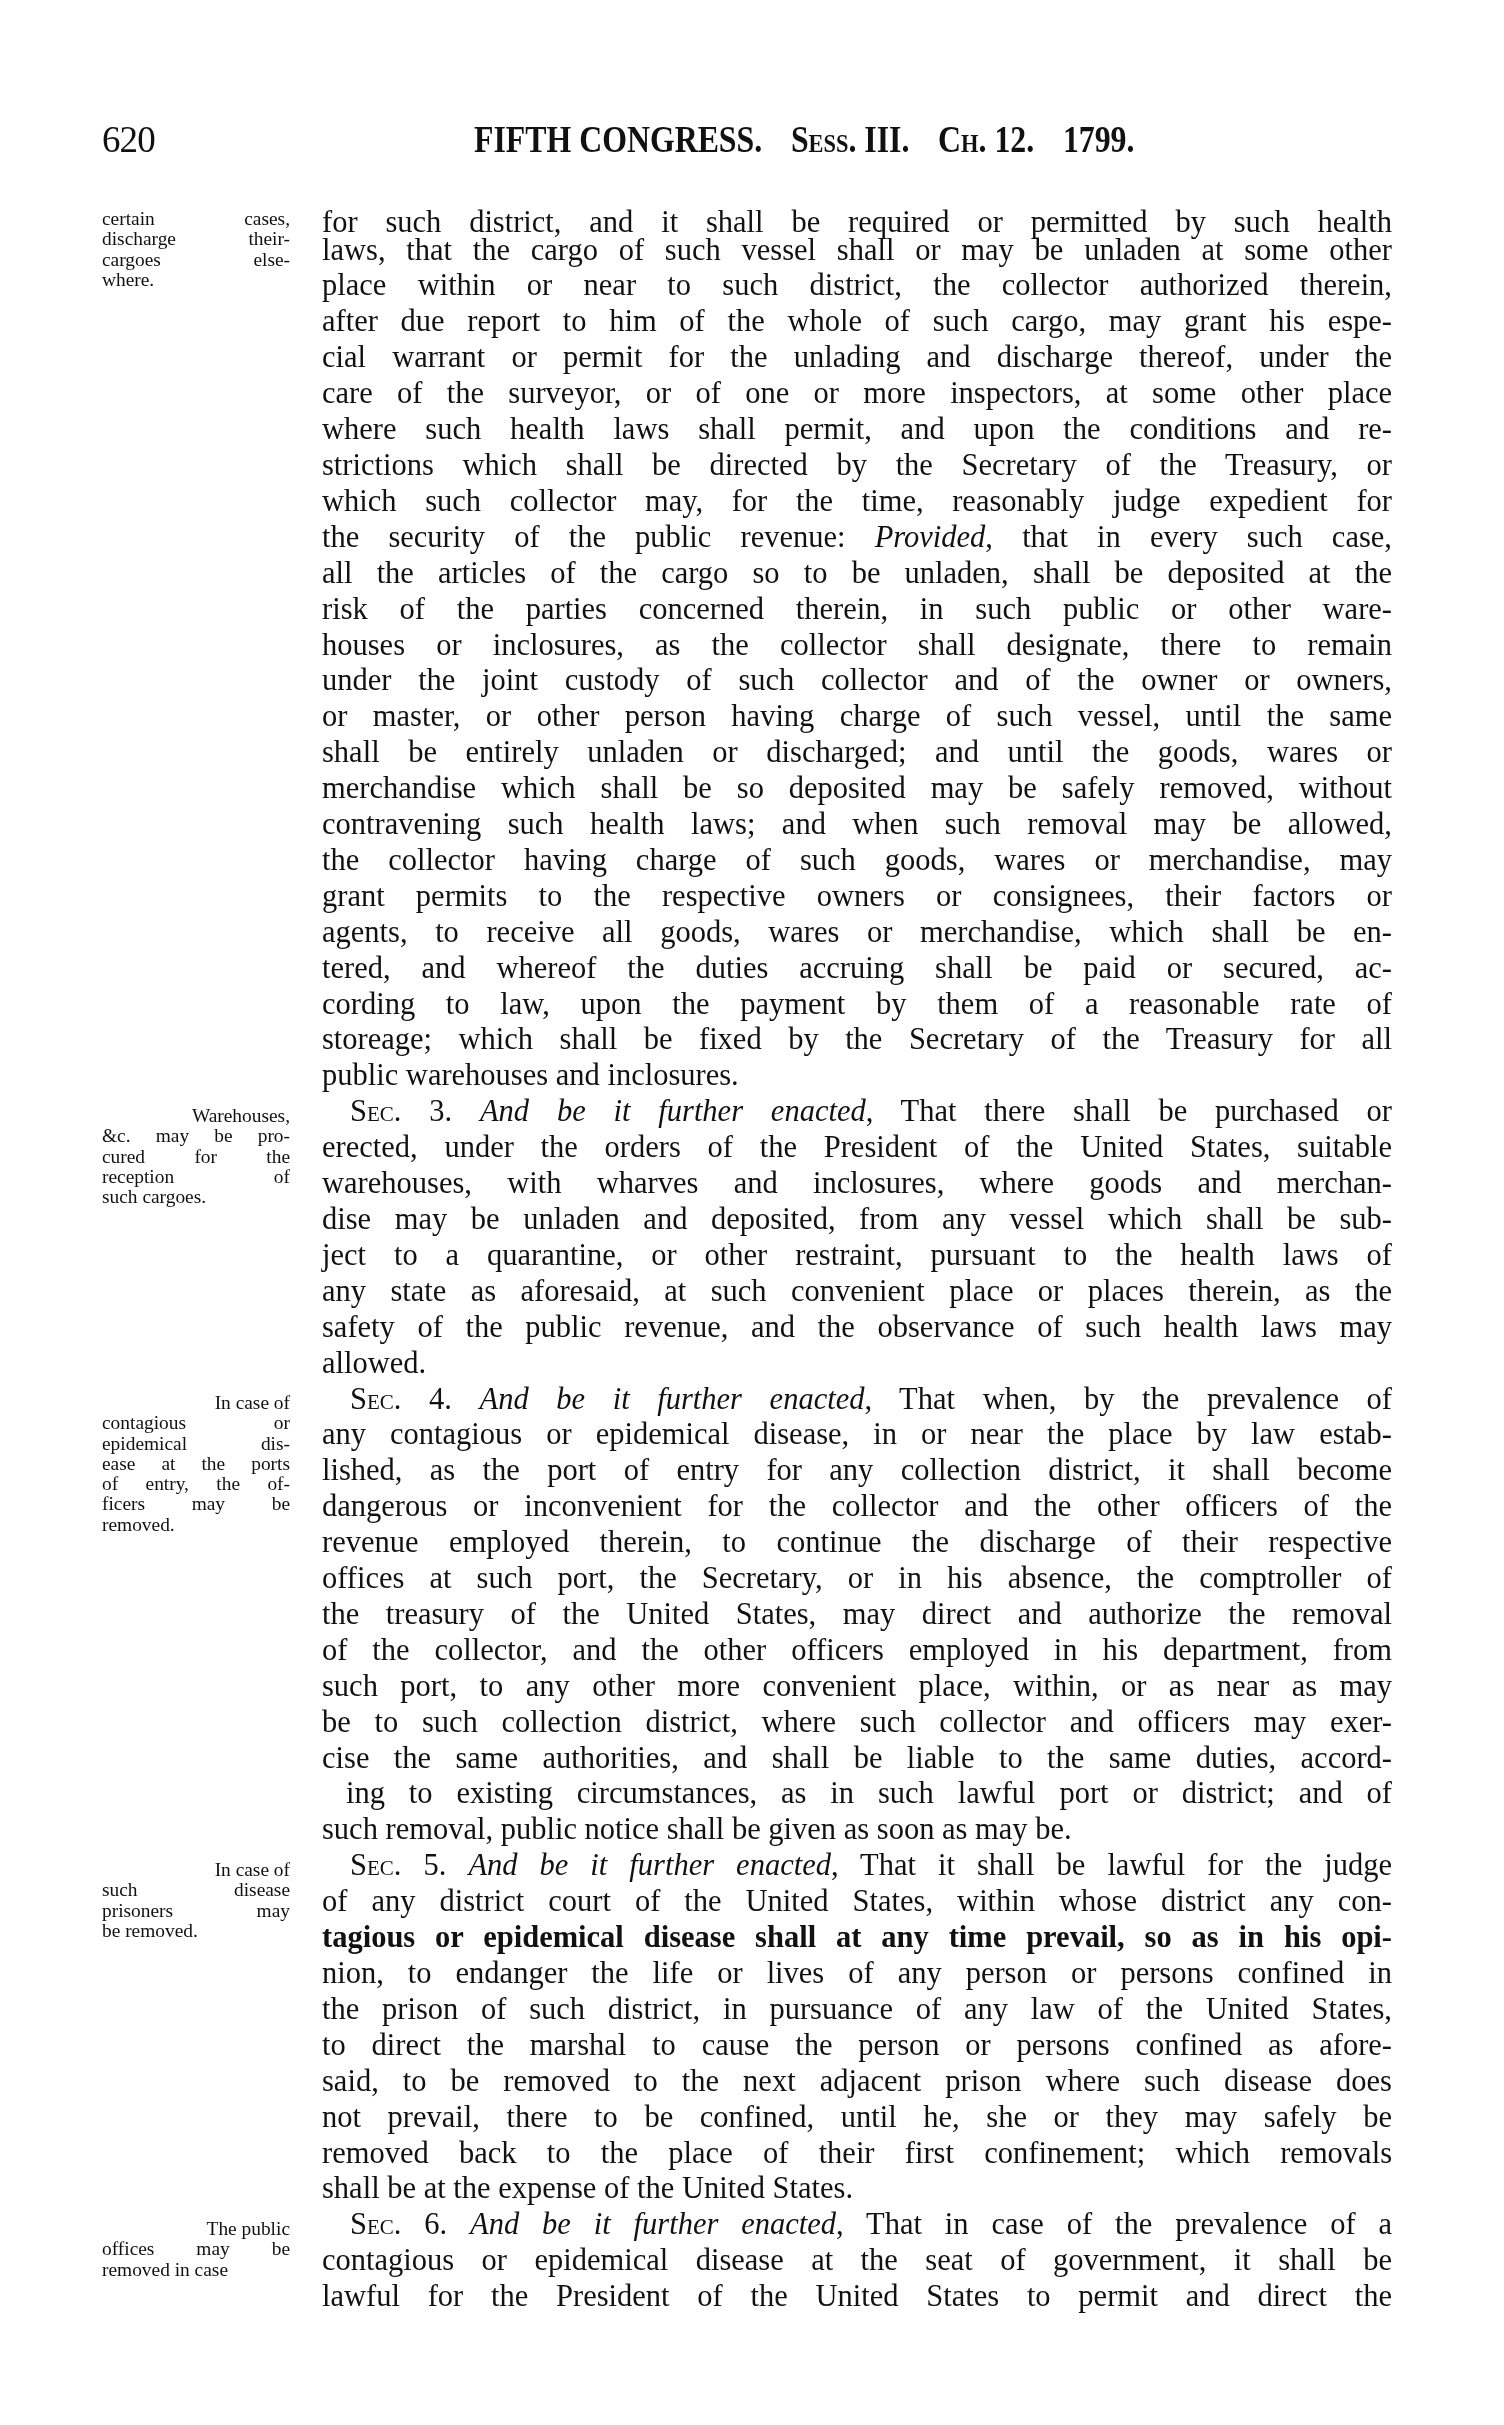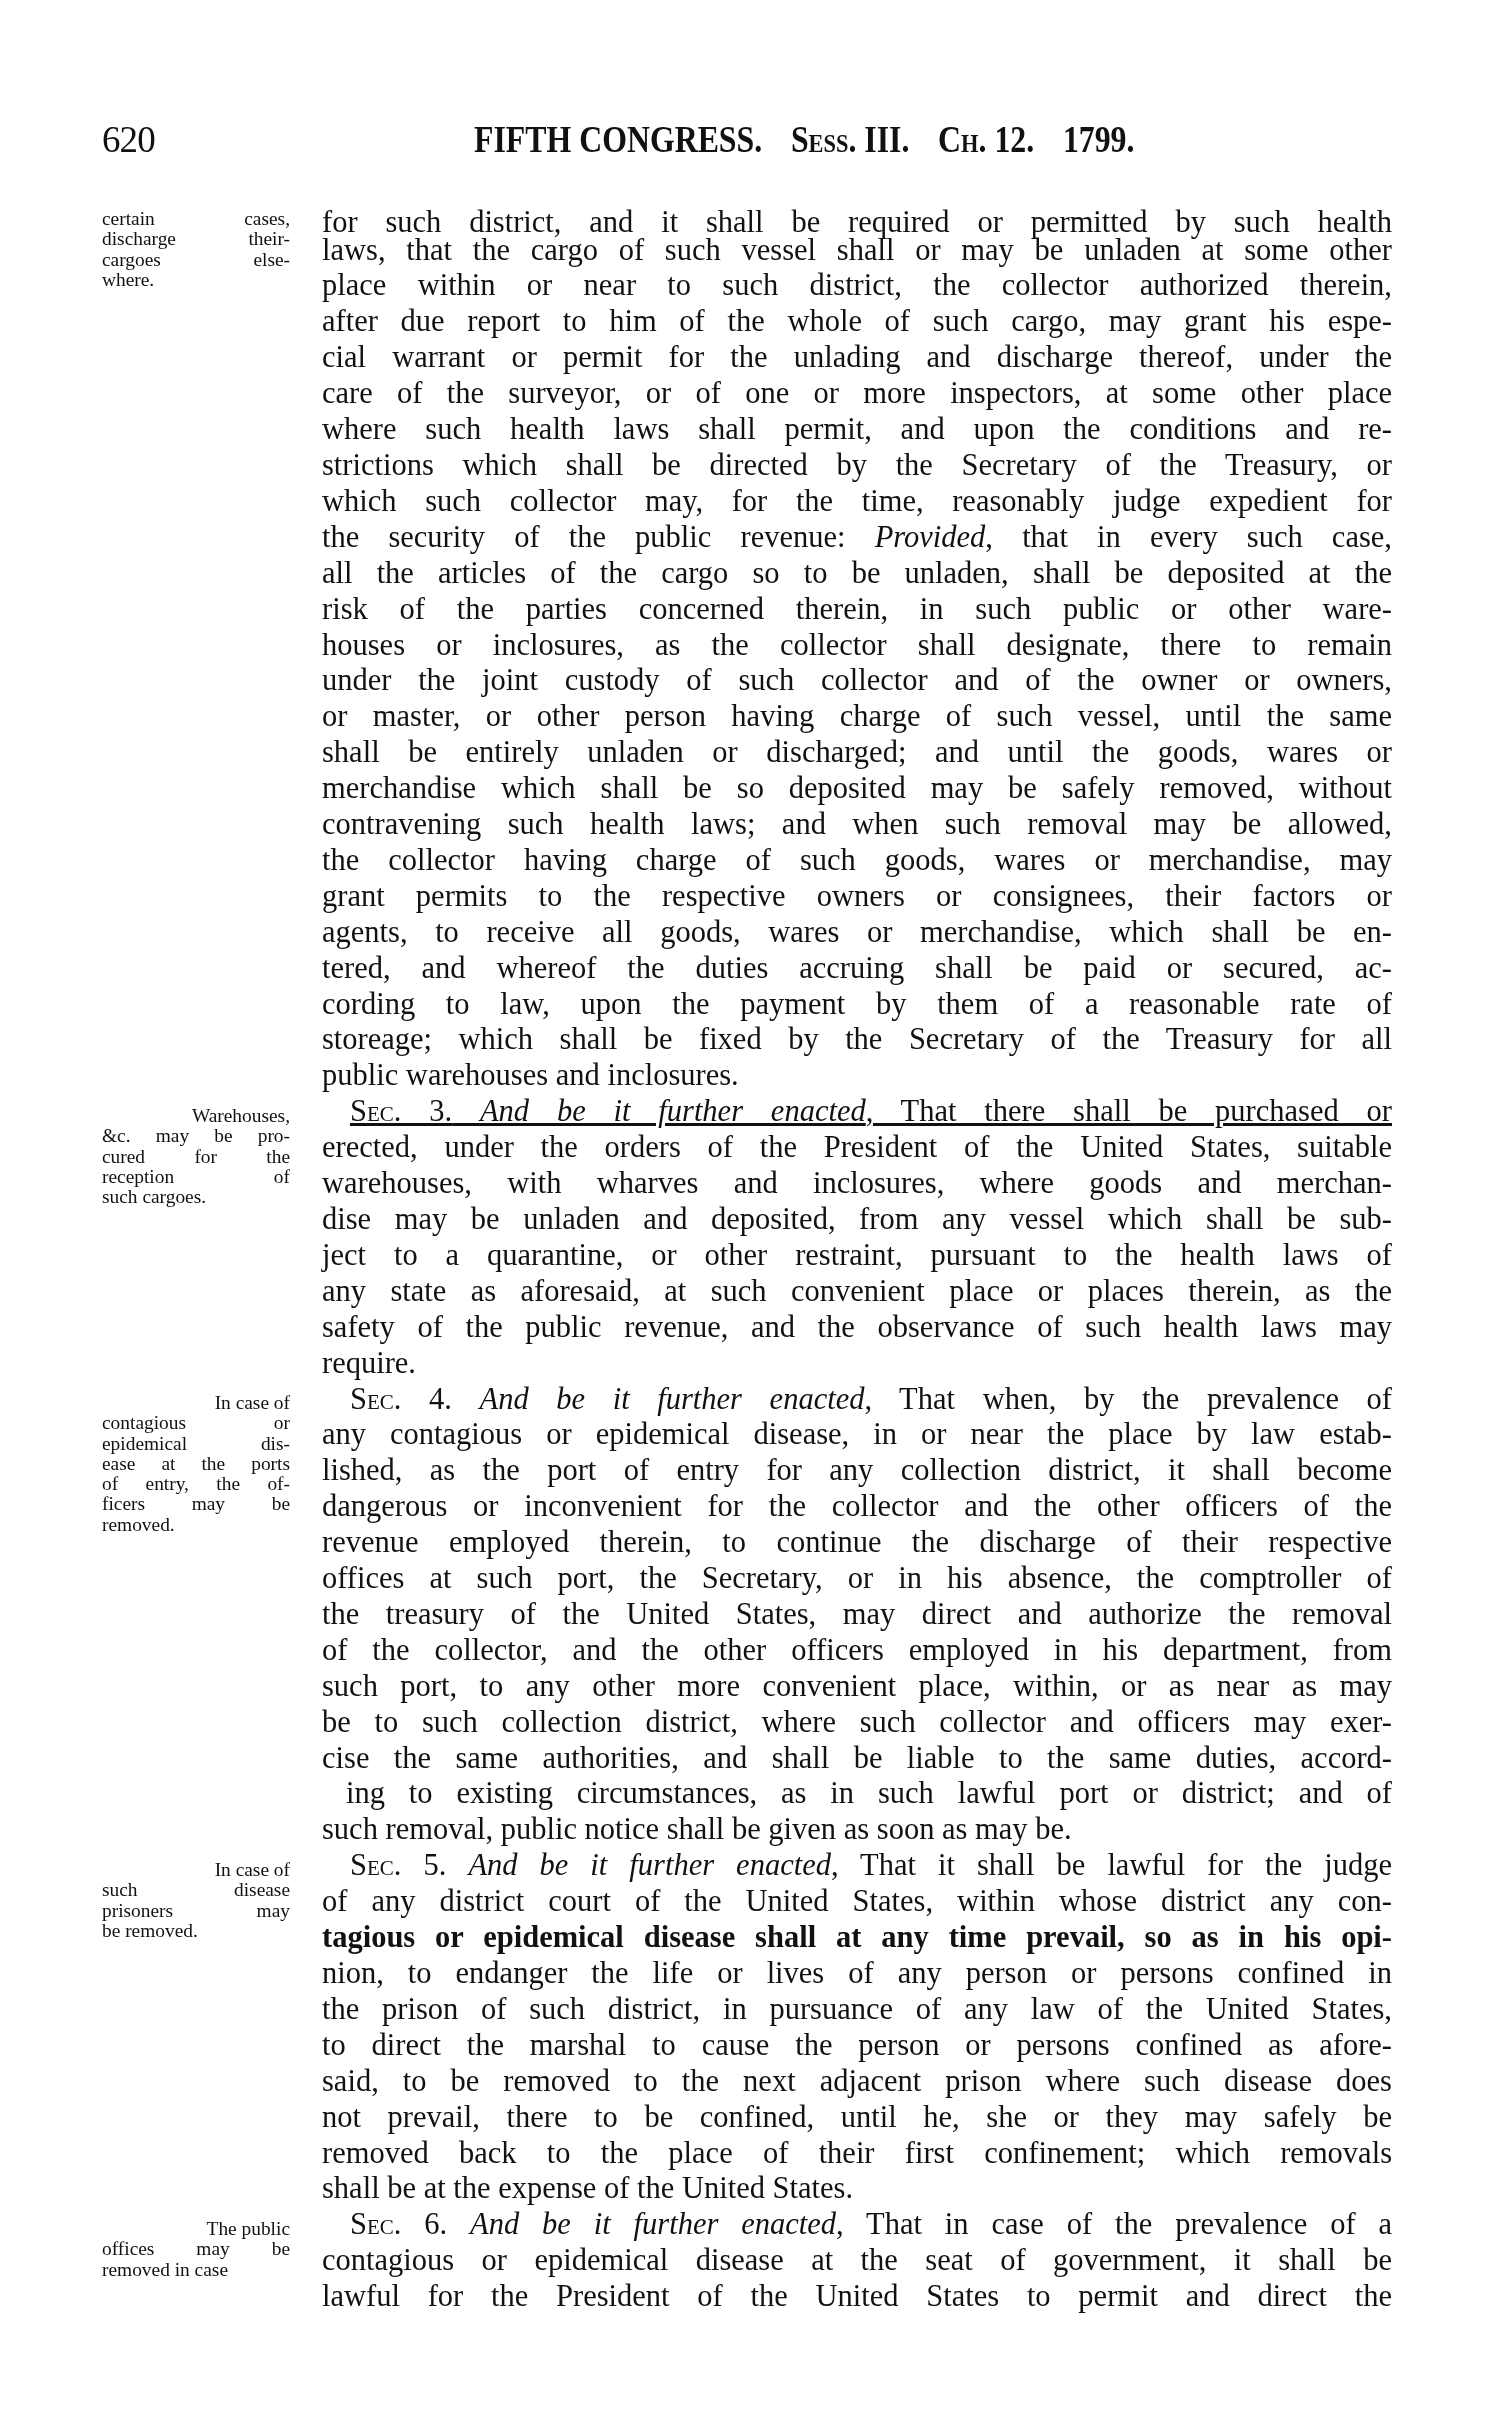--- a/index.html
+++ b/index.html
@@ -139,42 +139,42 @@
       <div class="line" style="top: 986px;">
         <span class="in" style="text-align-last: justify;">cording to law, upon the payment by them of a reasonable rate of</span>
       </div>
       <div class="line" style="top: 1021px;">
         <span class="in" style="text-align-last: justify;">storeage; which shall be fixed by the Secretary of the Treasury for all</span>
       </div>
       <div class="line last" style="top: 1057px;">
         <span class="in" style="text-align-last: left;">public warehouses and inclosures.</span>
       </div>
       <div class="line indent" style="top: 1093px;">
-        <span class="in" style="text-align-last: justify; text-decoration: underline;"><span class="sc">Sec. 3.</span> <i>And be it further enacted</i>, That there shall be purchased or</span>
+        <span class="in" style="text-align-last: justify;"><span class="sc">Sec. 3.</span> <i>And be it further enacted</i>, That there shall be purchased or</span>
       </div>
       <div class="line" style="top: 1129px;">
         <span class="in" style="text-align-last: justify;">erected, under the orders of the President of the United States, suitable</span>
       </div>
       <div class="line" style="top: 1165px;">
         <span class="in" style="text-align-last: justify;">warehouses, with wharves and inclosures, where goods and merchan-</span>
       </div>
       <div class="line" style="top: 1201px;">
         <span class="in" style="text-align-last: justify;">dise may be unladen and deposited, from any vessel which shall be sub-</span>
       </div>
       <div class="line" style="top: 1237px;">
         <span class="in" style="text-align-last: justify;">ject to a quarantine, or other restraint, pursuant to the health laws of</span>
       </div>
       <div class="line" style="top: 1273px;">
         <span class="in" style="text-align-last: justify;">any state as aforesaid, at such convenient place or places therein, as the</span>
       </div>
       <div class="line" style="top: 1309px;">
         <span class="in" style="text-align-last: justify;">safety of the public revenue, and the observance of such health laws may</span>
       </div>
       <div class="line last" style="top: 1345px;">
-        <span class="in" style="text-align-last: left;">require.</span>
+        <span class="in" style="text-align-last: left;">allowed.</span>
       </div>
       <div class="line indent" style="top: 1381px;">
         <span class="in" style="text-align-last: justify;"><span class="sc">Sec. 4.</span> <i>And be it further enacted</i>, That when, by the prevalence of</span>
       </div>
       <div class="line" style="top: 1416px;">
         <span class="in" style="text-align-last: justify;">any contagious or epidemical disease, in or near the place by law estab-</span>
       </div>
       <div class="line" style="top: 1452px;">
         <span class="in" style="text-align-last: justify;">lished, as the port of entry for any collection district, it shall become</span>
       </div>

